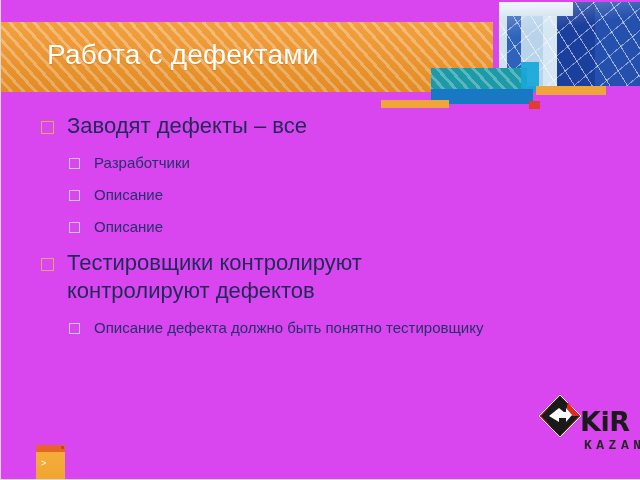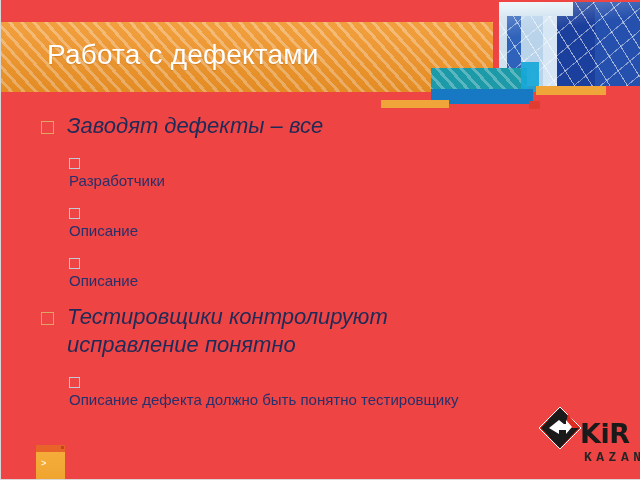--- a/index.html
+++ b/index.html
@@ -12,21 +12,21 @@
     width: 640px;
     height: 480px;
     overflow: hidden;
     font-family: "Liberation Sans", sans-serif;
   }
 
   #slide {
     position: relative;
     width: 640px;
     height: 480px;
-    background: #ef4444;
+    background: #d946ef;
     box-sizing: border-box;
     border-left: 1px solid #d8d8d8;
     border-bottom: 1px solid #d8d8d8;
     overflow: hidden;
   }
 
   
   #header-decor {
     position: absolute;
     left: 0;
@@ -202,28 +202,26 @@
     border: 1.6px solid #e0a463;
     background: transparent;
     margin-top: 9px;
     margin-right: 13px;
   }
   .lvl1 .txt {
     color: #1e2a57;
     font-size: 22px;
     line-height: 28px;
     max-width: 400px;
-    font-style: italic;
   }
 
   
   .lvl2 {
     margin: 0 0 1px 0;
     padding-left: 28px;
-    flex-direction: column;
   }
   .lvl2 .marker {
     flex: 0 0 auto;
     width: 9px;
     height: 9px;
     border: 1.4px solid #c3c8d8;
     background: transparent;
     margin-top: 7px;
     margin-right: 14px;
   }
@@ -281,21 +279,21 @@
     font-size: 8px;
     letter-spacing: .5px;
     color: #fbdcae;
     margin-left: 25px;
   }
 
   
   #logo {
     position: absolute;
     left: 533px;
-    top: 404px;
+    top: 392px;
     width: 98px;
     height: 64px;
   }
   .logo-diamond {
     position: absolute;
     left: 4px;
     top: 2px;
     width: 44px;
     height: 44px;
   }
@@ -371,21 +369,21 @@
 
     <div class="bullet lvl2">
       <span class="marker"></span>
       <span class="txt">Описание</span>
     </div>
 
     <div class="gap-3"></div>
 
     <div class="bullet lvl1">
       <span class="marker"></span>
-      <span class="txt">Тестировщики контролируют исправление понятно</span>
+      <span class="txt">Тестировщики контролируют контролируют дефектов</span>
     </div>
 
     <div class="gap-1"></div>
 
     <div class="bullet lvl2">
       <span class="marker"></span>
       <span class="txt">Описание дефекта должно быть понятно тестировщику</span>
     </div>
 
   </div>

